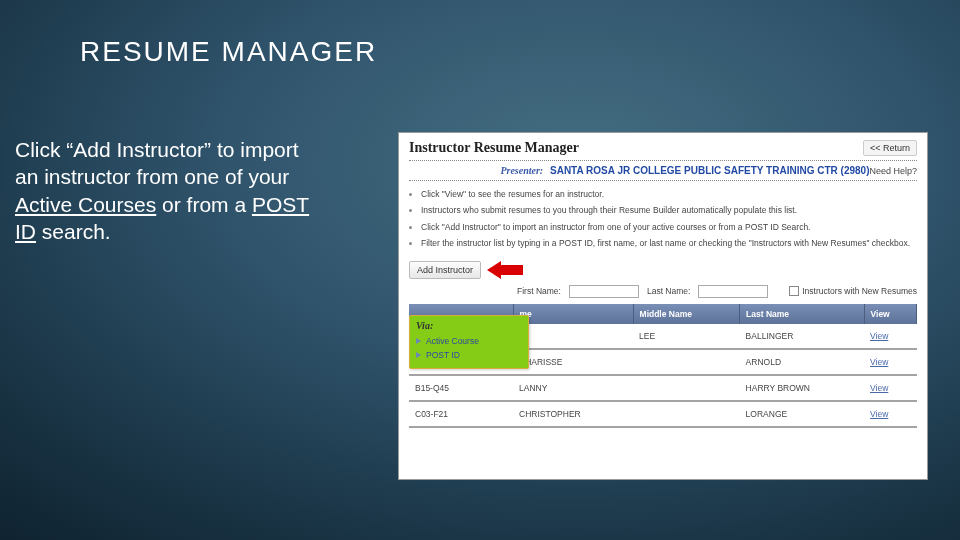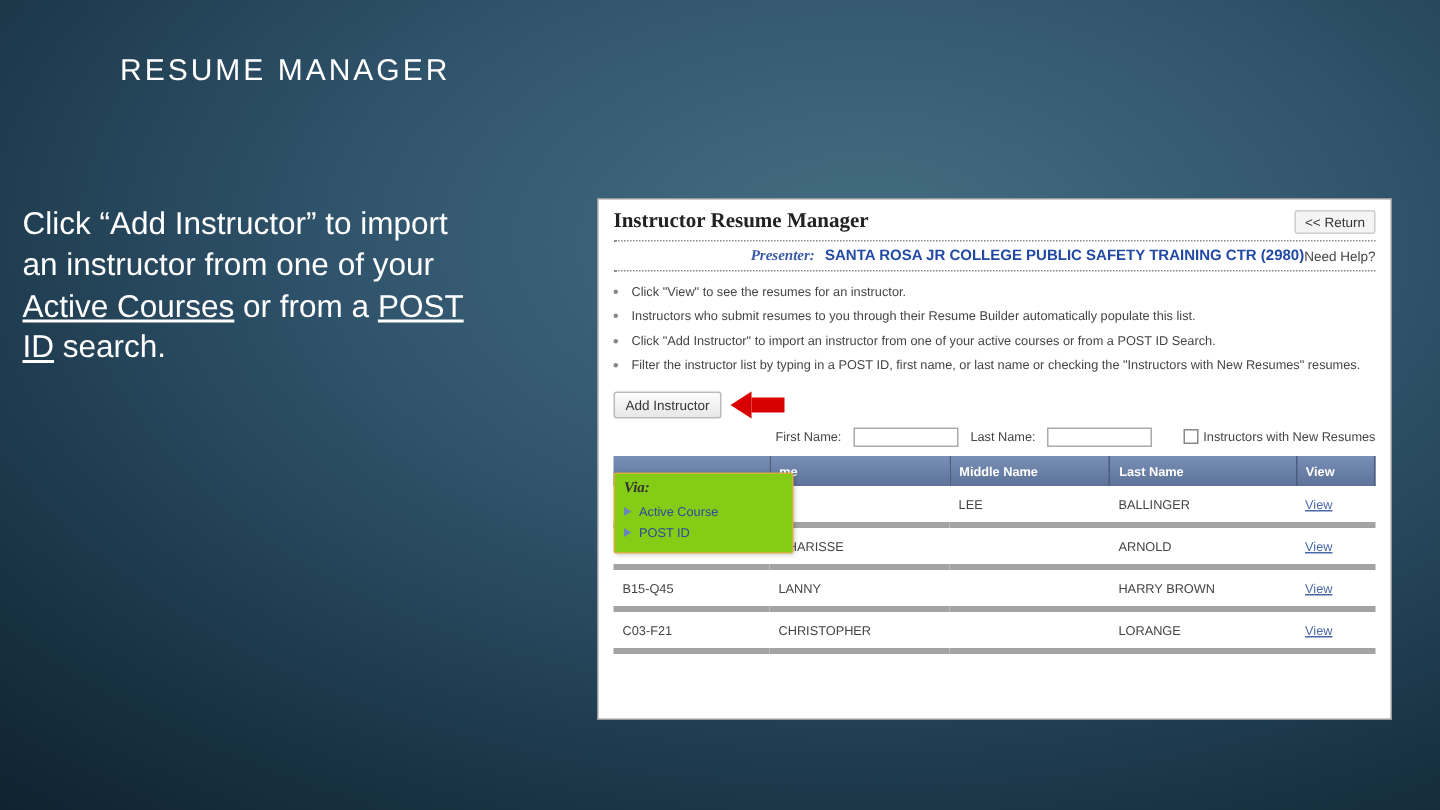--- a/index.html
+++ b/index.html
@@ -6,21 +6,21 @@
   html, body { width: 960px; height: 540px; overflow: hidden; font-family: Arial, Helvetica, sans-serif; }
   body {
     background: radial-gradient(ellipse 1200px 700px at 60% 30%, #456e82 0%, #2f536b 30%, #1a3546 55%, #0a1a26 80%, #020b12 100%);
     color: #fff;
     position: relative;
   }
   .slide-title {
     position: absolute;
     top: 36px;
     left: 80px;
-    font-size: 20px;
+    font-size: 28px;
     letter-spacing: 2px;
     font-weight: 400;
   }
   .instruction {
     position: absolute;
     top: 136px;
     left: 15px;
     width: 310px;
     font-size: 21px;
     line-height: 1.3;
@@ -192,21 +192,21 @@
     background: linear-gradient(#7a8fb5, #5d7299);
     color: #fff;
     font-weight: bold;
     text-align: left;
     padding: 5px 6px;
     border-right: 1px solid #4c5e80;
   }
   .table thead th:first-child { width: 104px; }
   .table tbody td {
     padding: 7px 6px;
-    border-bottom: 4px solid #a3a3a3;
+    border-bottom: 2px solid #a3a3a3;
     color: #444;
   }
   .table tbody td.first-col {
     position: relative;
   }
   .table tbody .view-link {
     color: #4a69a8;
     text-decoration: underline;
   }
 
@@ -234,21 +234,21 @@
       <span class="val">SANTA ROSA JR COLLEGE PUBLIC SAFETY TRAINING CTR (2980)</span>
     </span>
     <span class="need-help">Need Help?</span>
   </div>
   <hr class="dotline">
 
   <ul class="bullets">
     <li>Click "View" to see the resumes for an instructor.</li>
     <li>Instructors who submit resumes to you through their Resume Builder automatically populate this list.</li>
     <li>Click "Add Instructor" to import an instructor from one of your active courses or from a POST ID Search.</li>
-    <li>Filter the instructor list by typing in a POST ID, first name, or last name or checking the "Instructors with New Resumes" resumes.</li>
+    <li>Filter the instructor list by typing in a POST ID, first name, or last name or checking the "Instructors with New Resumes" checkbox.</li>
   </ul>
 
   <div class="add-row">
     <button class="add-instructor-btn">Add Instructor</button>
     <span class="red-arrow">
       <span class="head"></span>
         <span class="shaft"></span>
     </span>
   </div>
 

